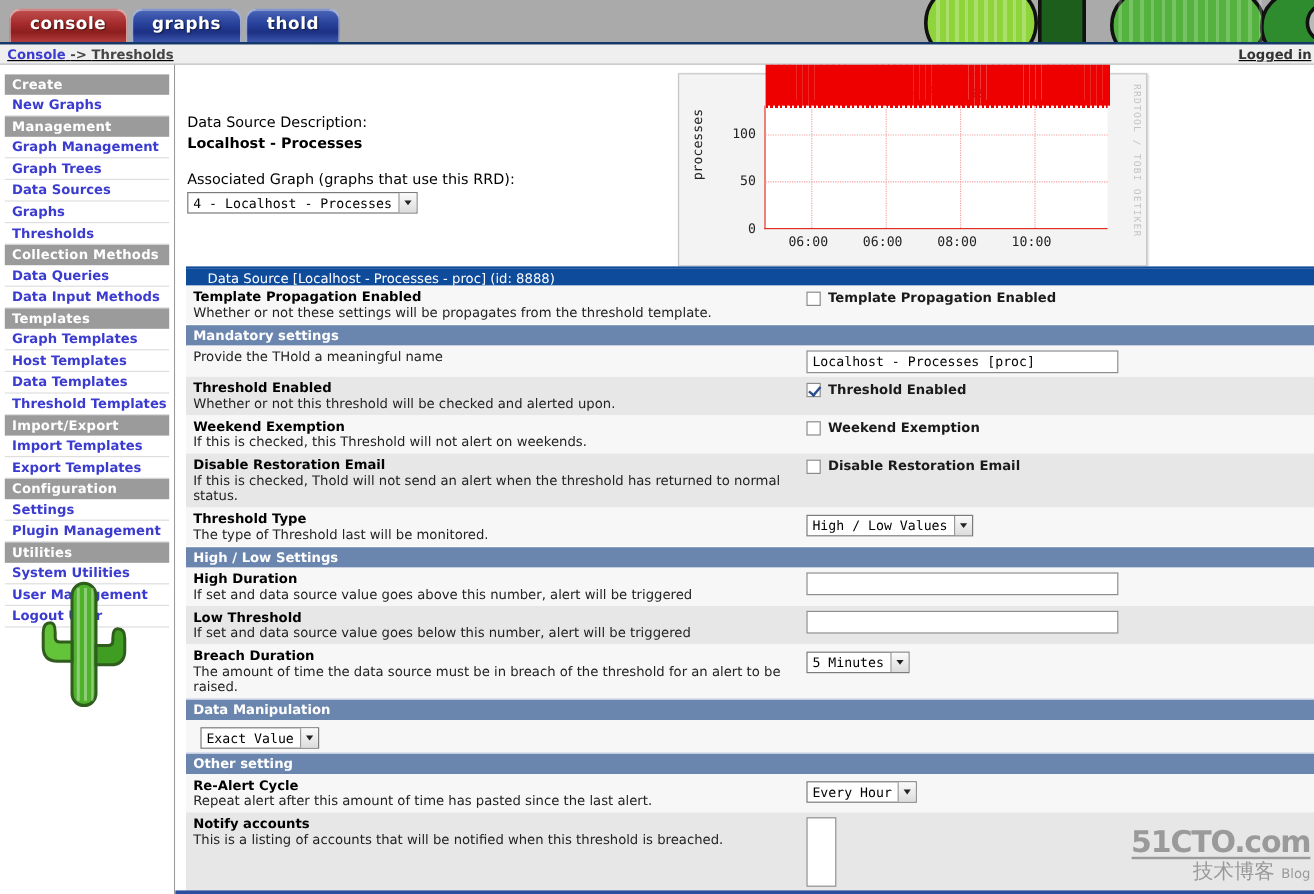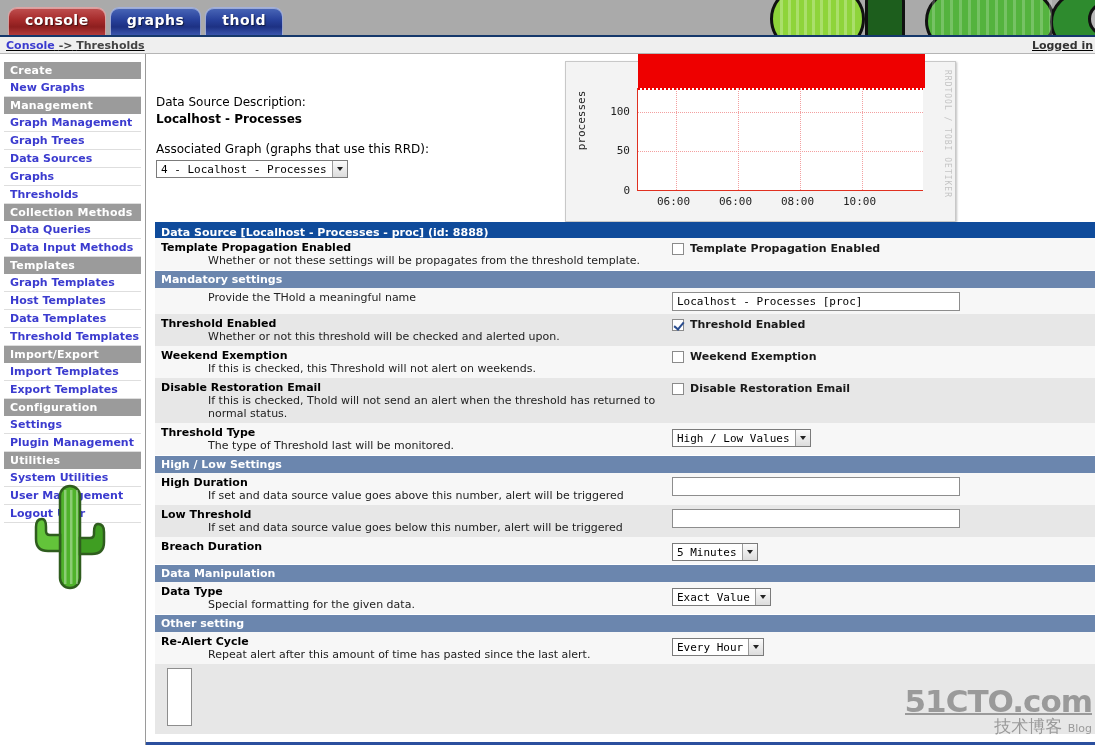--- a/index.html
+++ b/index.html
@@ -260,23 +260,23 @@
   
   #settings {
     position: absolute;
     left: 9px; right: 0; top: 168px; bottom: 0;
     border-top: 2px solid #0f4b9b;
     background: #ffffff;
   }
   .bluehead {
     background: #0f4b9b;
     color: #ffffff;
-    font-weight: bold;
-    font-size: 11px;
-    padding: 2px 6px;
+    font-weight: normal;
+    font-size: 11px;
+    padding: 2px 18px;
     height: 14px;
     overflow: hidden;
     white-space: nowrap;
   }
   .subhead {
     background: #6b86ae;
     color: #ffffff;
     font-weight: bold;
     font-size: 11px;
     padding: 2px 6px;
@@ -289,21 +289,21 @@
     min-height: 26px;
   }
   .row.alt { background: #e7e7e7; }
   .row.plain { background: #f7f7f7; }
   .row .lbl {
     width: 505px;
     min-width: 505px;
     line-height: 13px;
   }
   .row .lbl .t { font-weight: bold; font-size: 11px; color: #000; display: block; }
-  .row .lbl .d { font-size: 11px; color: #222; display: block; margin-left: 47px; }
+  .row .lbl .d { font-size: 11px; color: #222; display: block; }
   .row .ctl { padding-left: 6px; flex: 1; padding-top: 1px; }
 
   .cbwrap { display: flex; align-items: center; gap: 6px; }
   .cbox {
     width: 12px; height: 12px;
     border: 1px solid #8b8b8b;
     background: #ffffff;
     position: relative;
     display: inline-block;
     cursor: pointer;
@@ -323,41 +323,41 @@
     border: 1px solid #8d8d8d;
     background: #ffffff;
     height: 19px;
     width: 260px;
     font-family: "DejaVu Sans Mono", "Liberation Mono", monospace;
     font-size: 11px;
     padding: 0 4px;
     outline: none;
     color: #000;
   }
-  .txtinput.wide { width: 288px; }
+  .txtinput.wide { width: 260px; }
 
   .listbox {
     width: 25px;
     height: 58px;
     border: 1px solid #8d8d8d;
     background: #ffffff;
   }
 
   
   #wm {
     position: absolute;
     right: 3px; bottom: 6px;
     text-align: right;
     pointer-events: none;
     user-select: none;
   }
   #wm .l1 {
     font-family: "DejaVu Sans", "Liberation Sans", sans-serif;
     font-weight: bold;
-    font-size: 31px;
+    font-size: 25px;
     color: #9a9a9a;
     letter-spacing: -1px;
     line-height: 24px;
   }
   #wm .l2 {
     border-top: 2px solid #9a9a9a;
     font-size: 17px;
     color: #9a9a9a;
     line-height: 20px;
     padding-top: 1px;
@@ -624,49 +624,50 @@
           <div class="row alt">
             <div class="lbl">
               <span class="t">Low Threshold</span>
               <span class="d">If set and data source value goes below this number, alert will be triggered</span>
             </div>
             <div class="ctl"><input type="text" class="txtinput wide" style=""></div>
           </div>
           <div class="row plain">
             <div class="lbl">
               <span class="t">Breach Duration</span>
+              <span class="d">The amount of time the data source must be in breach of the threshold for an alert to be raised.</span>
             </div>
             <div class="ctl"><div class="selectbox">
                 <span class="val">5 Minutes</span>
                 <span class="arrow"></span>
               </div></div>
           </div>
           <div class="subhead">Data Manipulation</div>
           <div class="row plain">
-            <div class="lbl">
-              <span class="t">Data Type</span>
-              <span class="d">Special formatting for the given data.</span>
-            </div>
             <div class="ctl"><div class="selectbox">
                 <span class="val">Exact Value</span>
                 <span class="arrow"></span>
               </div></div>
           </div>
           <div class="subhead">Other setting</div>
           <div class="row plain">
             <div class="lbl">
               <span class="t">Re-Alert Cycle</span>
               <span class="d">Repeat alert after this amount of time has pasted since the last alert.</span>
             </div>
             <div class="ctl"><div class="selectbox">
                 <span class="val">Every Hour</span>
                 <span class="arrow"></span>
               </div></div>
           </div>
           <div class="row alt" style="min-height: 70px;">
+            <div class="lbl">
+              <span class="t">Notify accounts</span>
+              <span class="d">This is a listing of accounts that will be notified when this threshold is breached.</span>
+            </div>
             <div class="ctl">
               <div class="listbox"></div>
             </div>
           </div>
         </div>
     </div>
 
     <div id="wm">
       <div class="l1">51CTO.com</div>
       <div class="l2">

